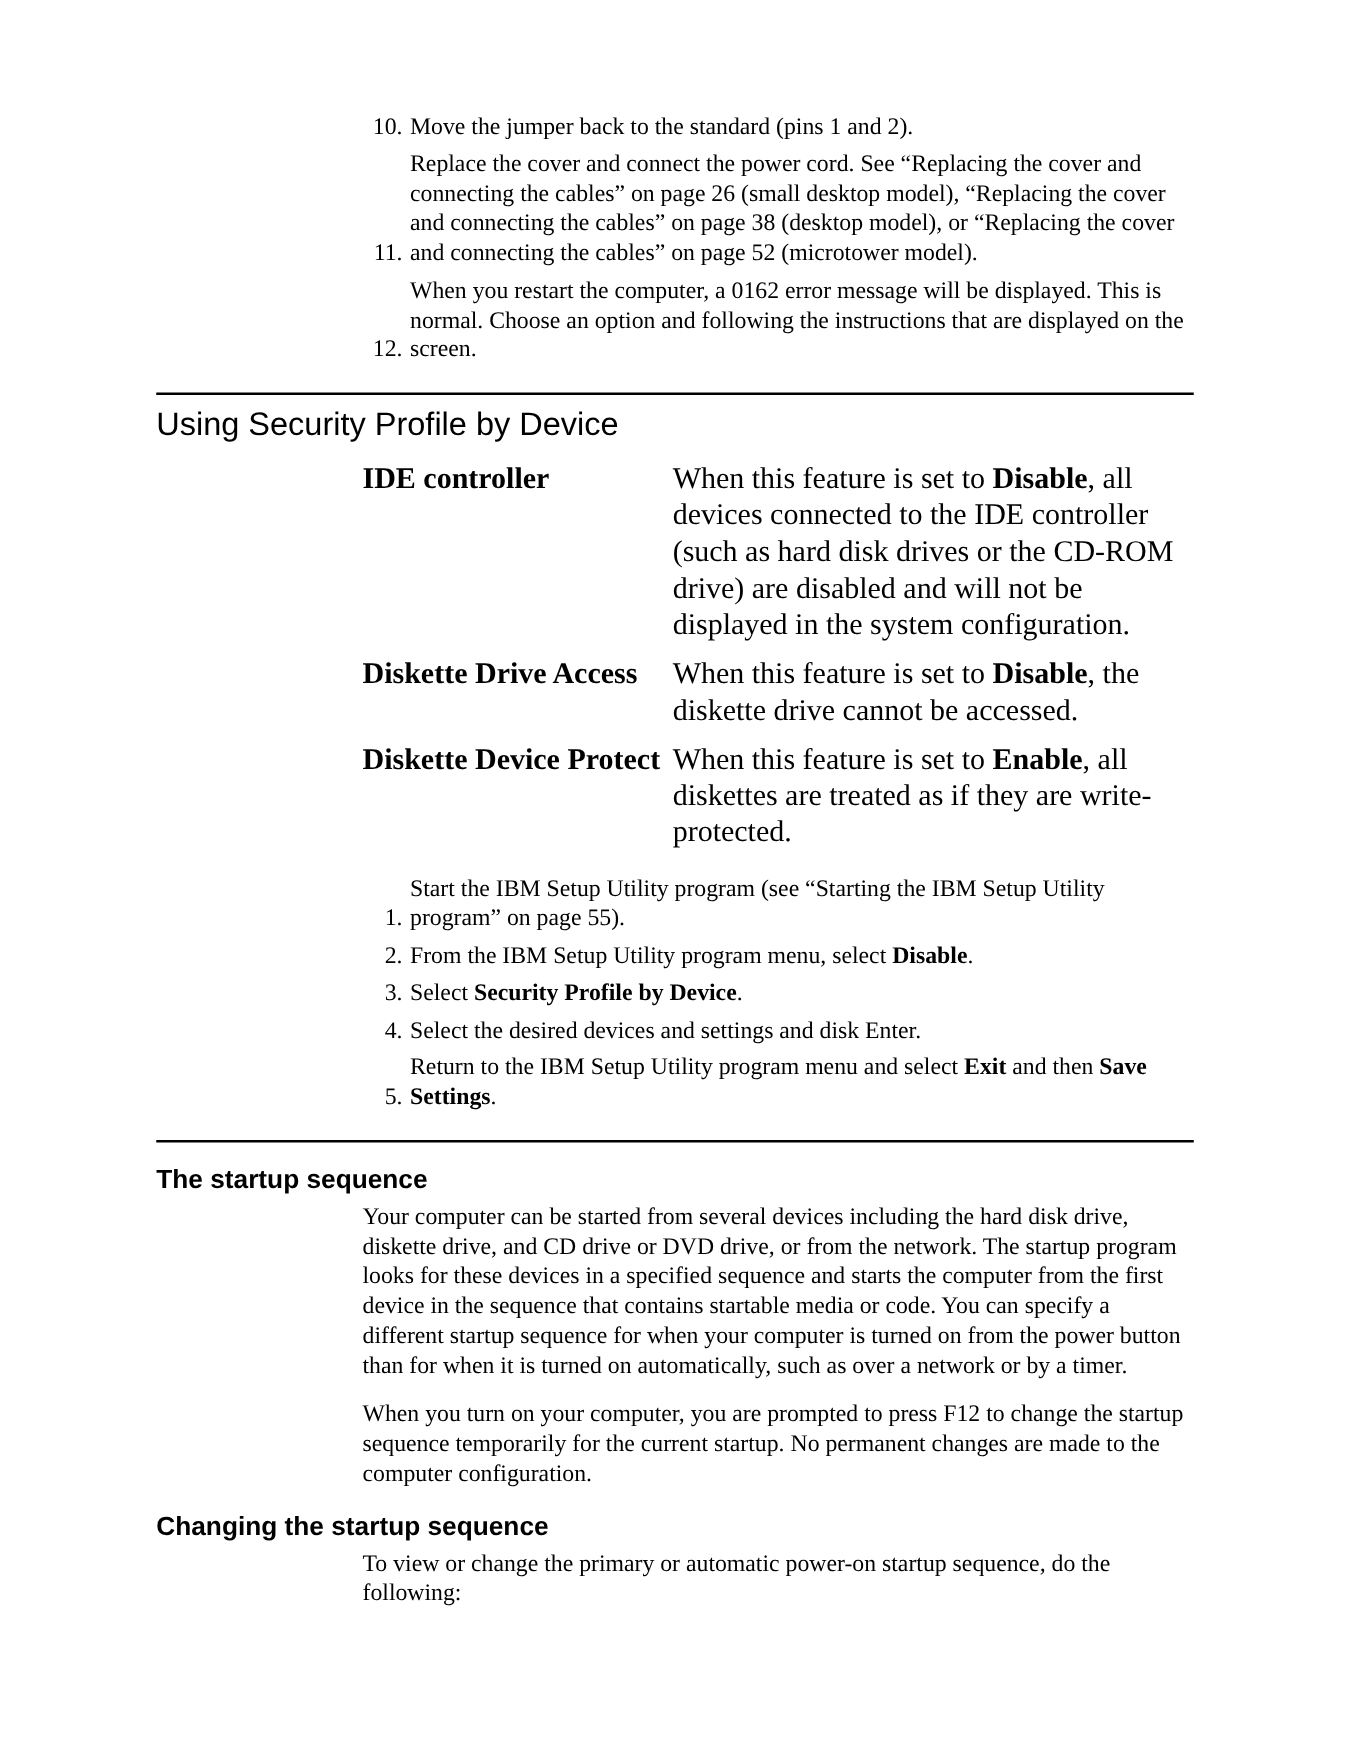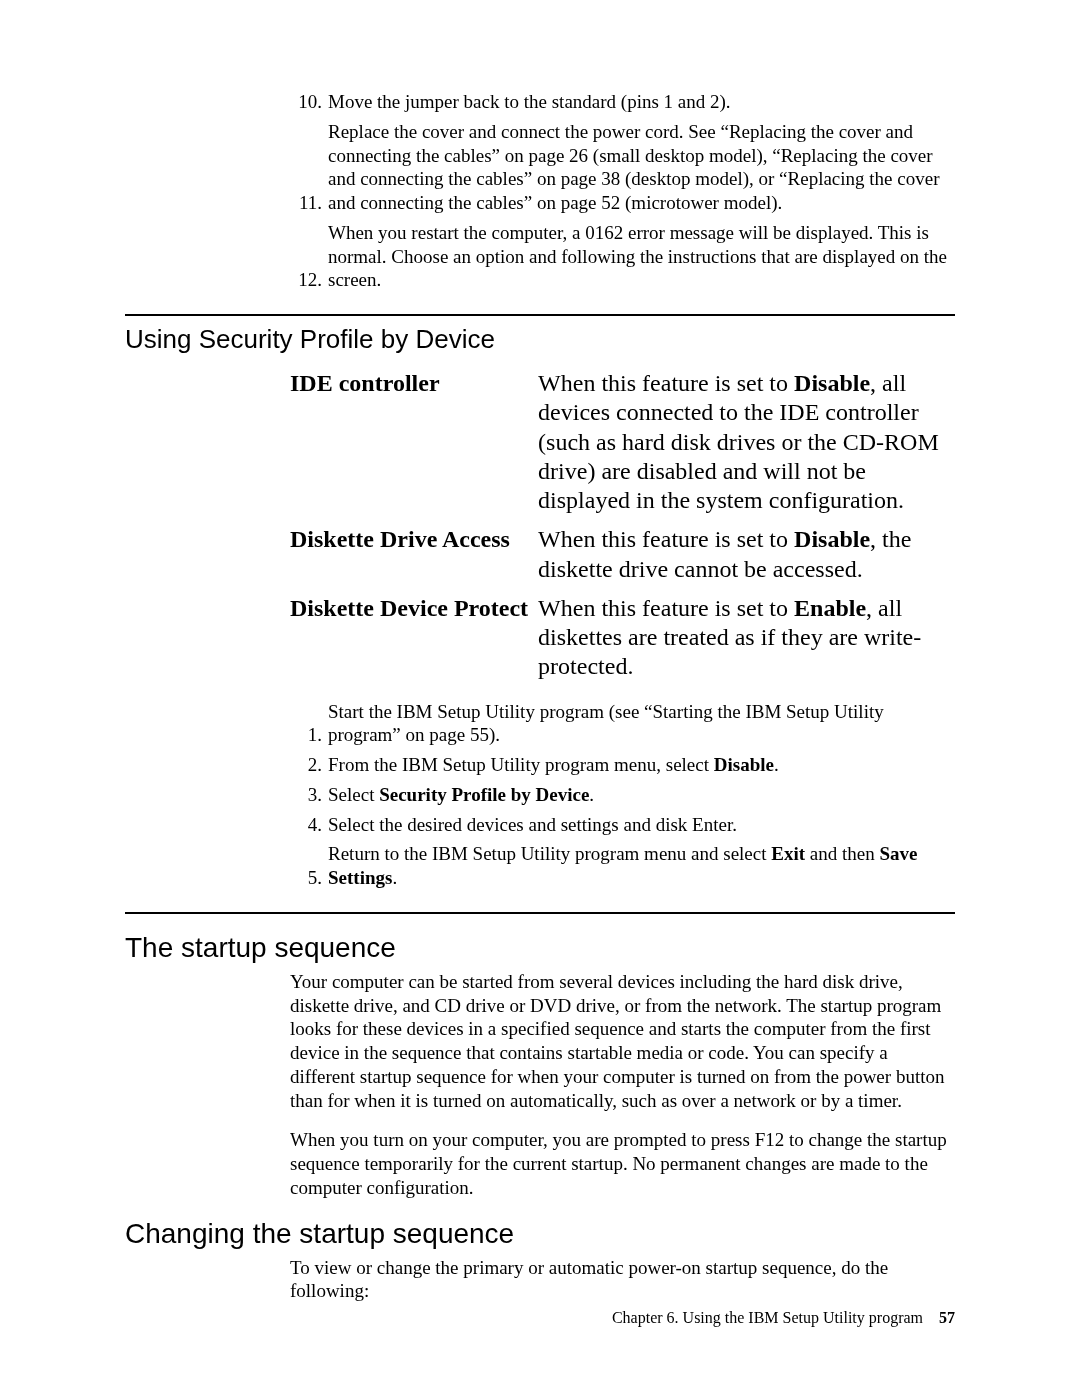--- a/index.html
+++ b/index.html
@@ -46,22 +46,22 @@
     margin: 22px 0 8px 0;
   }
   h2.sec {
     font-family: Arial, Helvetica, sans-serif;
     font-weight: 400;
     font-size: 26px;
     margin: 0 0 10px 0;
   }
   h3.sub {
     font-family: Arial, Helvetica, sans-serif;
-    font-weight: 400;
-    font-size: 28px;
+    font-weight: 700;
+    font-size: 21px;
     margin: 18px 0 6px 0;
   }
   .indent-sub {
     margin-left: 95px;
   }
   p.block {
     margin: 0 0 16px 0;
   }
   table.defs {
     border-collapse: collapse;
@@ -173,18 +173,14 @@
   <div class="body-col">
     <p class="block">Your computer can be started from several devices including the hard disk drive, diskette drive, and CD drive or DVD drive, or from the network. The startup program looks for these devices in a specified sequence and starts the computer from the first device in the sequence that contains startable media or code. You can specify a different startup sequence for when your computer is turned on from the power button than for when it is turned on automatically, such as over a network or by a timer.</p>
     <p class="block">When you turn on your computer, you are prompted to press F12 to change the startup sequence temporarily for the current startup. No permanent changes are made to the computer configuration.</p>
   </div>
 
   <h3 class="sub indent-sub">Changing the startup sequence</h3>
   <div class="body-col">
     <p class="block">To view or change the primary or automatic power-on startup sequence, do the following:</p>
   </div>
 
-  <div class="footer">
-    <span>Chapter 6. Using the IBM Setup Utility program</span>
-    <span class="pnum">57</span>
-  </div>
 
 </div>
 
 </body></html>

